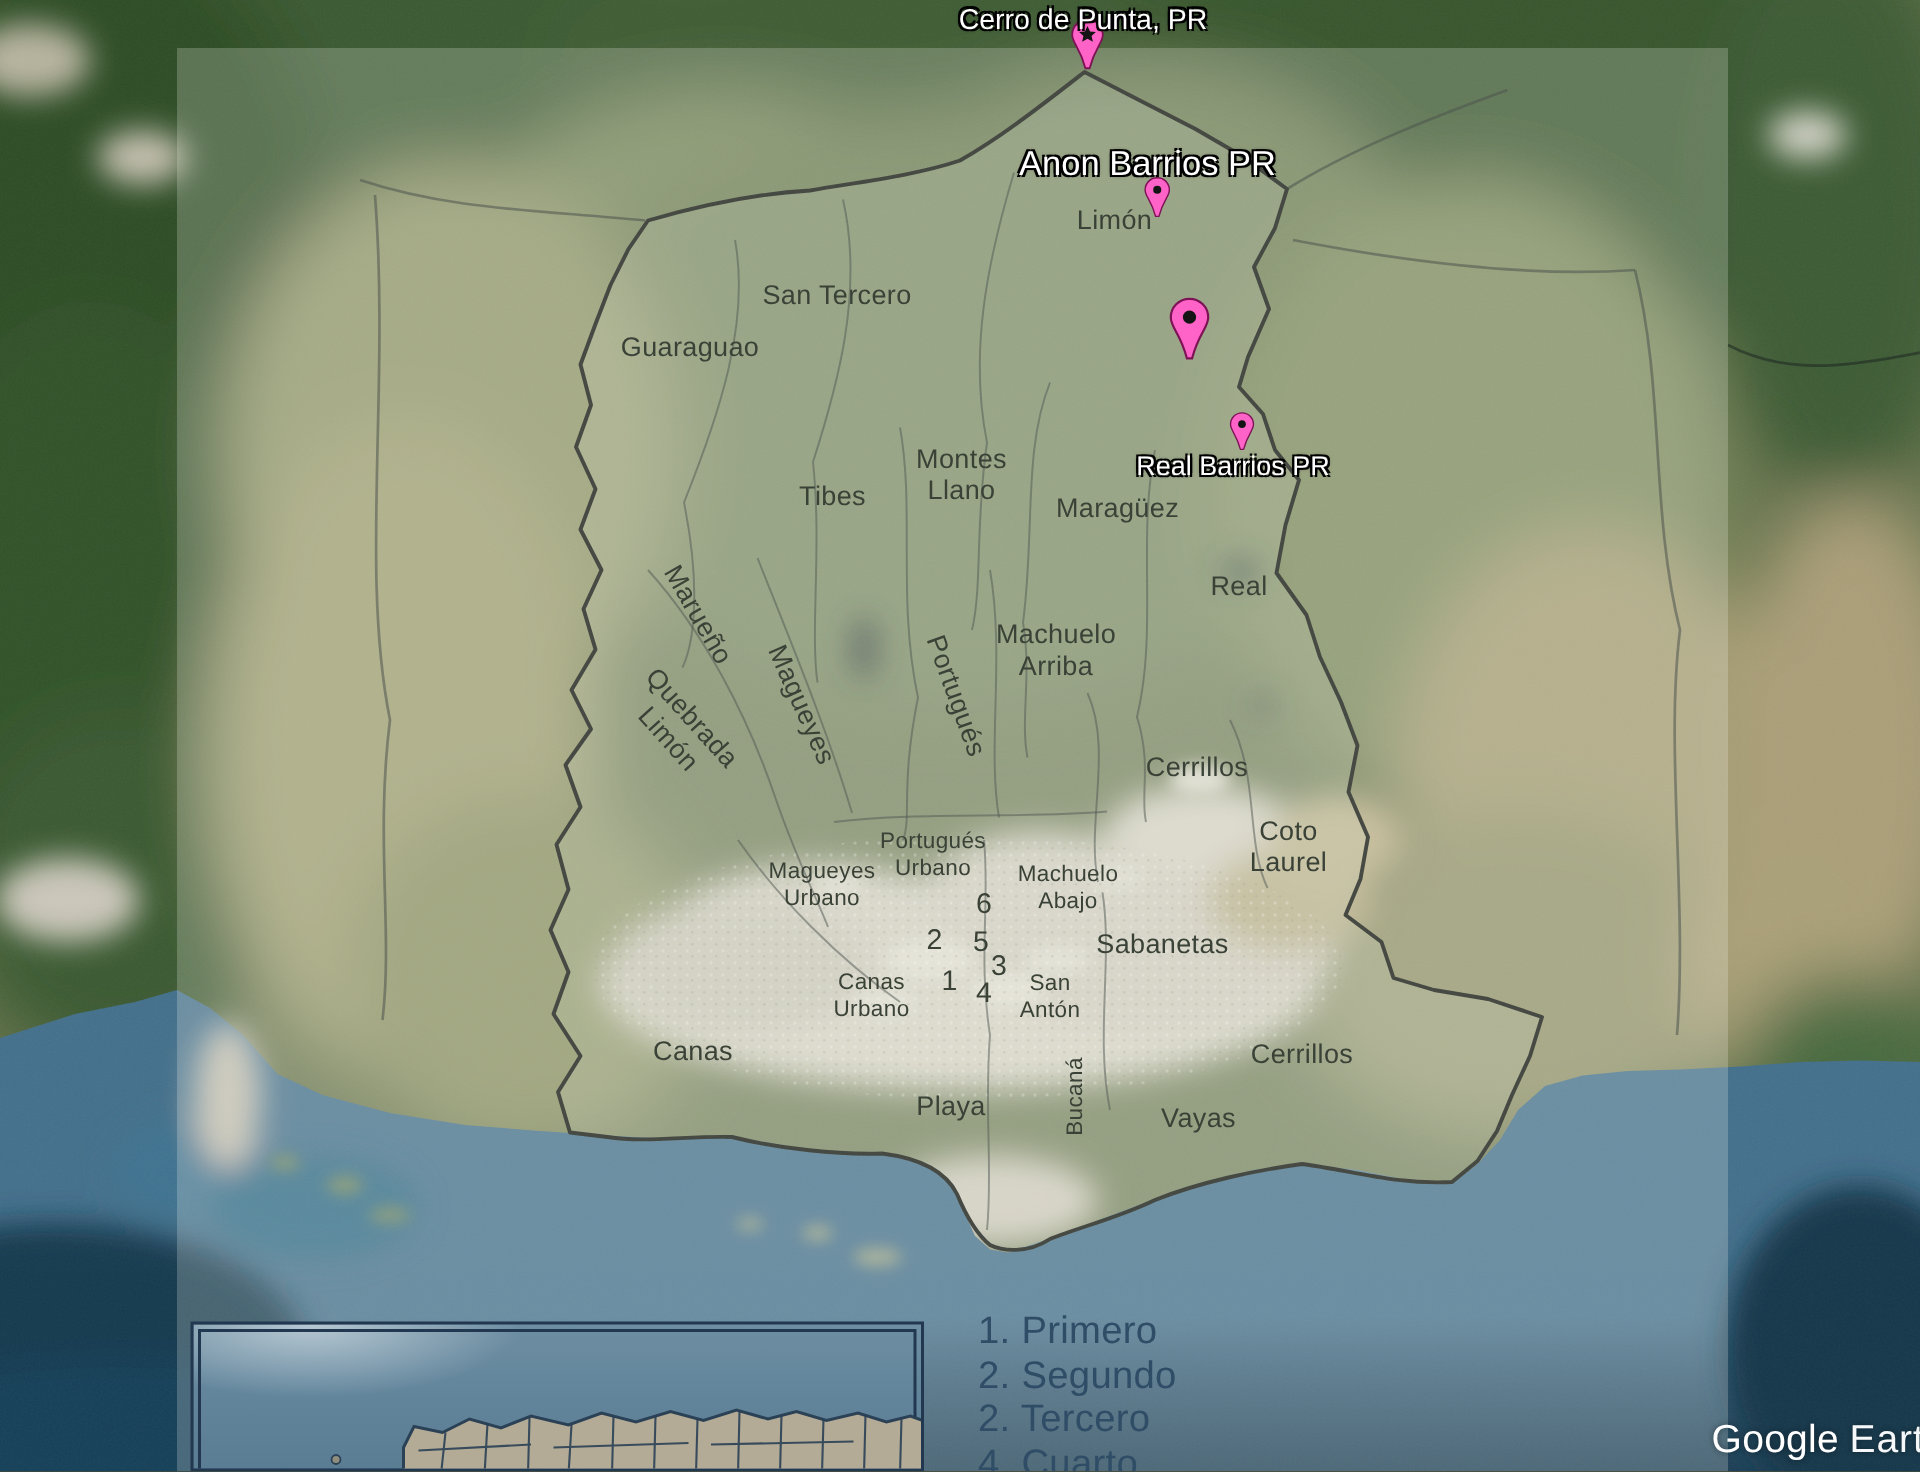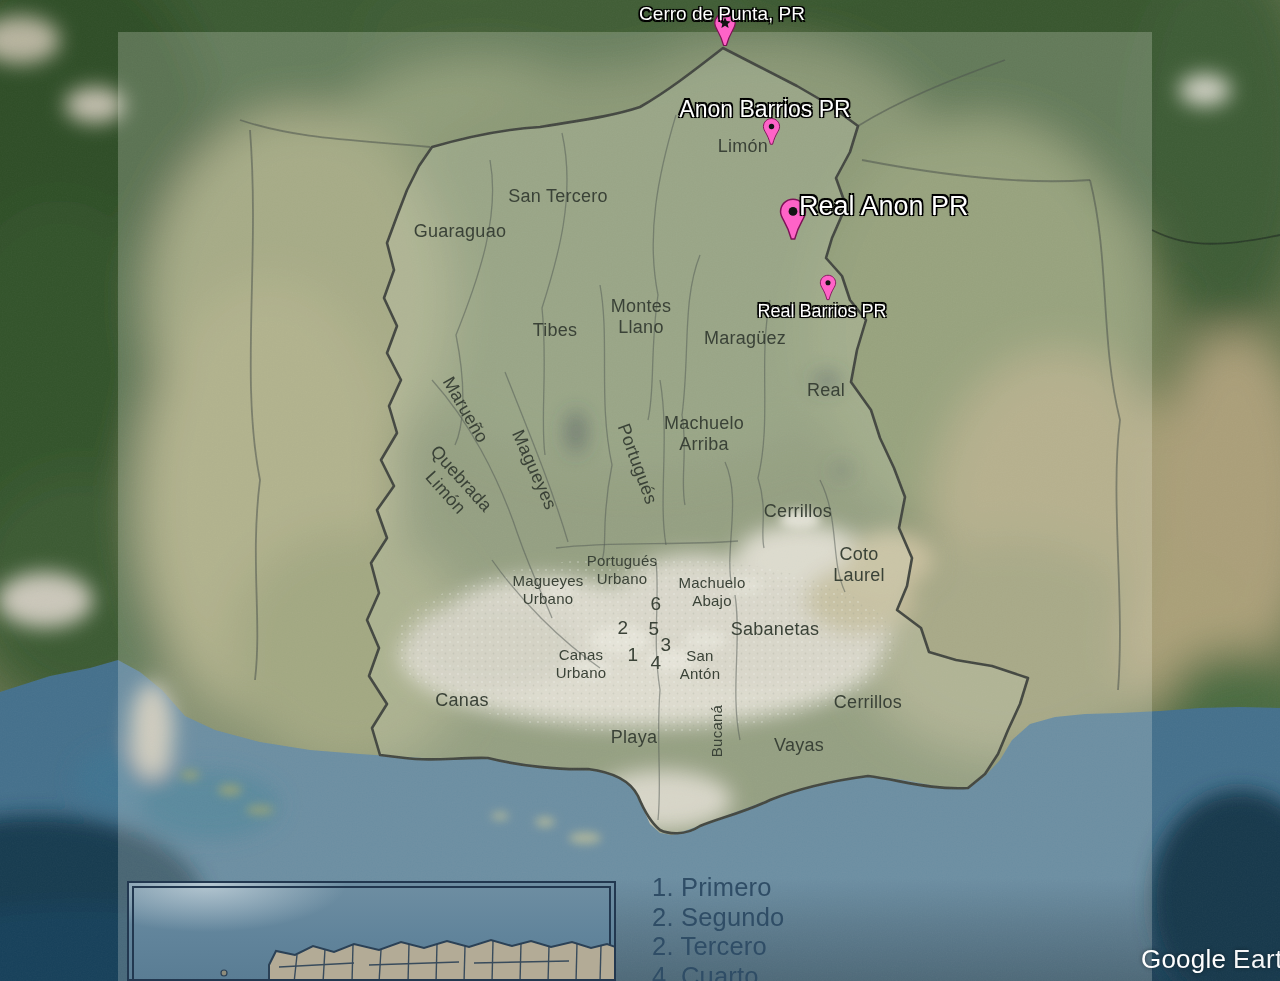--- a/index.html
+++ b/index.html
@@ -256,21 +256,20 @@
   <svg class="pin" style="left:762px;top:116px;width:19px;height:32px" viewBox="0 0 24 36">
     <path d="M12,1 C6.2,1 1.8,5.6 1.8,11.2 C1.8,16.8 7,19.5 10.6,33.5 L13.4,33.5 C17,19.5 22.2,16.8 22.2,11.2 C22.2,5.6 17.8,1 12,1 Z" fill="#ff63c8" stroke="#7e1257" stroke-width="1.2"></path>
     <circle cx="12" cy="11" r="3.4" fill="#141414"></circle>
   </svg>
   <div class="plabel" style="left:765px;top:109px;font-size:23px">Anon Barrios PR</div>
 
   <svg class="pin" style="left:778px;top:198px;width:30px;height:44px" viewBox="0 0 24 36">
     <path d="M12,1 C6.2,1 1.8,5.6 1.8,11.2 C1.8,16.8 7,19.5 10.6,33.5 L13.4,33.5 C17,19.5 22.2,16.8 22.2,11.2 C22.2,5.6 17.8,1 12,1 Z" fill="#ff63c8" stroke="#7e1257" stroke-width="1.2"></path>
     <circle cx="12" cy="11" r="3.6" fill="#141414"></circle>
   </svg>
-  <div class="plabel" style="left:799px;top:206px;font-size:27px;transform:translate(0,-50%)">Real Anon PR</div>
 
   <svg class="pin" style="left:819px;top:274px;width:18px;height:28px" viewBox="0 0 24 36">
     <path d="M12,1 C6.2,1 1.8,5.6 1.8,11.2 C1.8,16.8 7,19.5 10.6,33.5 L13.4,33.5 C17,19.5 22.2,16.8 22.2,11.2 C22.2,5.6 17.8,1 12,1 Z" fill="#ff63c8" stroke="#7e1257" stroke-width="1.2"></path>
     <circle cx="12" cy="11" r="3.4" fill="#141414"></circle>
   </svg>
   <div class="plabel" style="left:822px;top:311px;font-size:18px">Real Barrios PR</div>
 
   <div class="inset">
     <div class="inner"></div>
     <svg width="489" height="100" viewBox="0 0 489 100">

